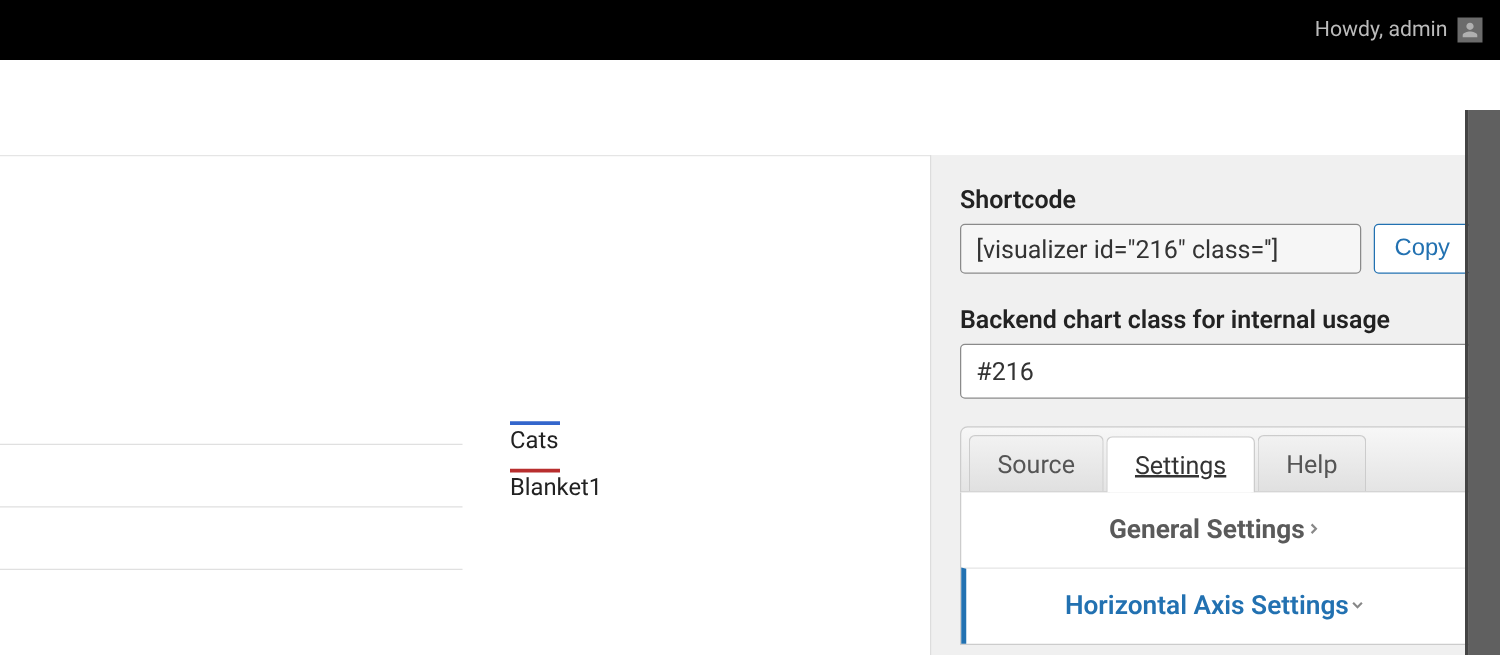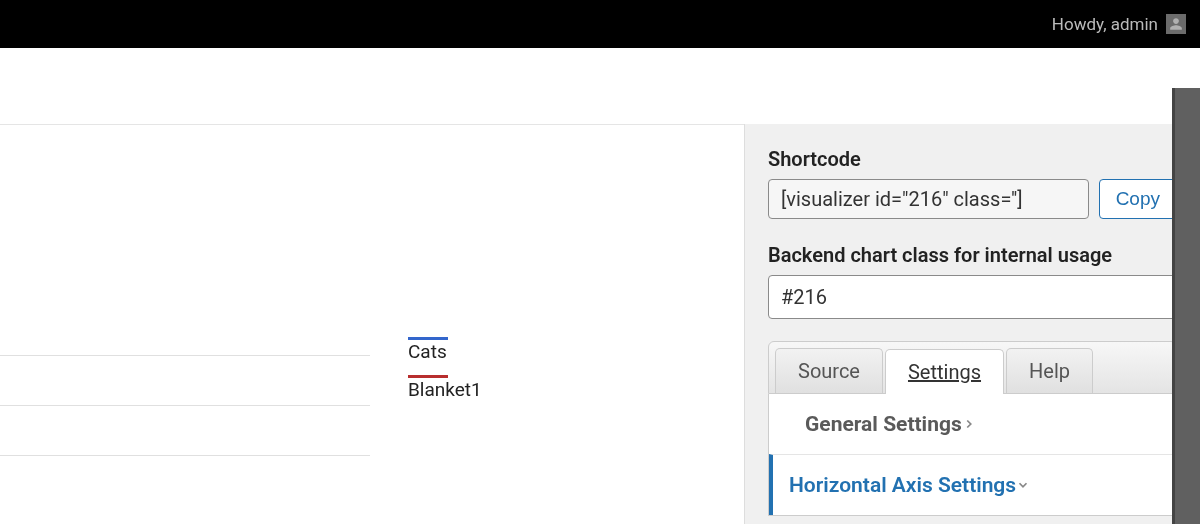--- a/index.html
+++ b/index.html
@@ -148,22 +148,22 @@
     }
     .accordion {
       border-left: 1px solid #ccc;
       border-right: 1px solid #ccc;
       border-bottom: 1px solid #ccc;
       background: #fff;
     }
     .acc-item {
       display: flex;
       align-items: center;
-      justify-content: flex-start;
-      padding: 18px 36px;
+      justify-content: center;
+      padding: 18px 20px;
       border-top: 1px solid #e5e5e5;
       font-size: 21px;
       font-weight: 600;
       cursor: pointer;
     }
     .acc-item:first-child { border-top: none; }
     .acc-item.general { color: #5a5a5a; font-weight: 700; }
     .acc-item.horizontal {
       color: #2271b1;
       border-left: 4px solid #2271b1;

